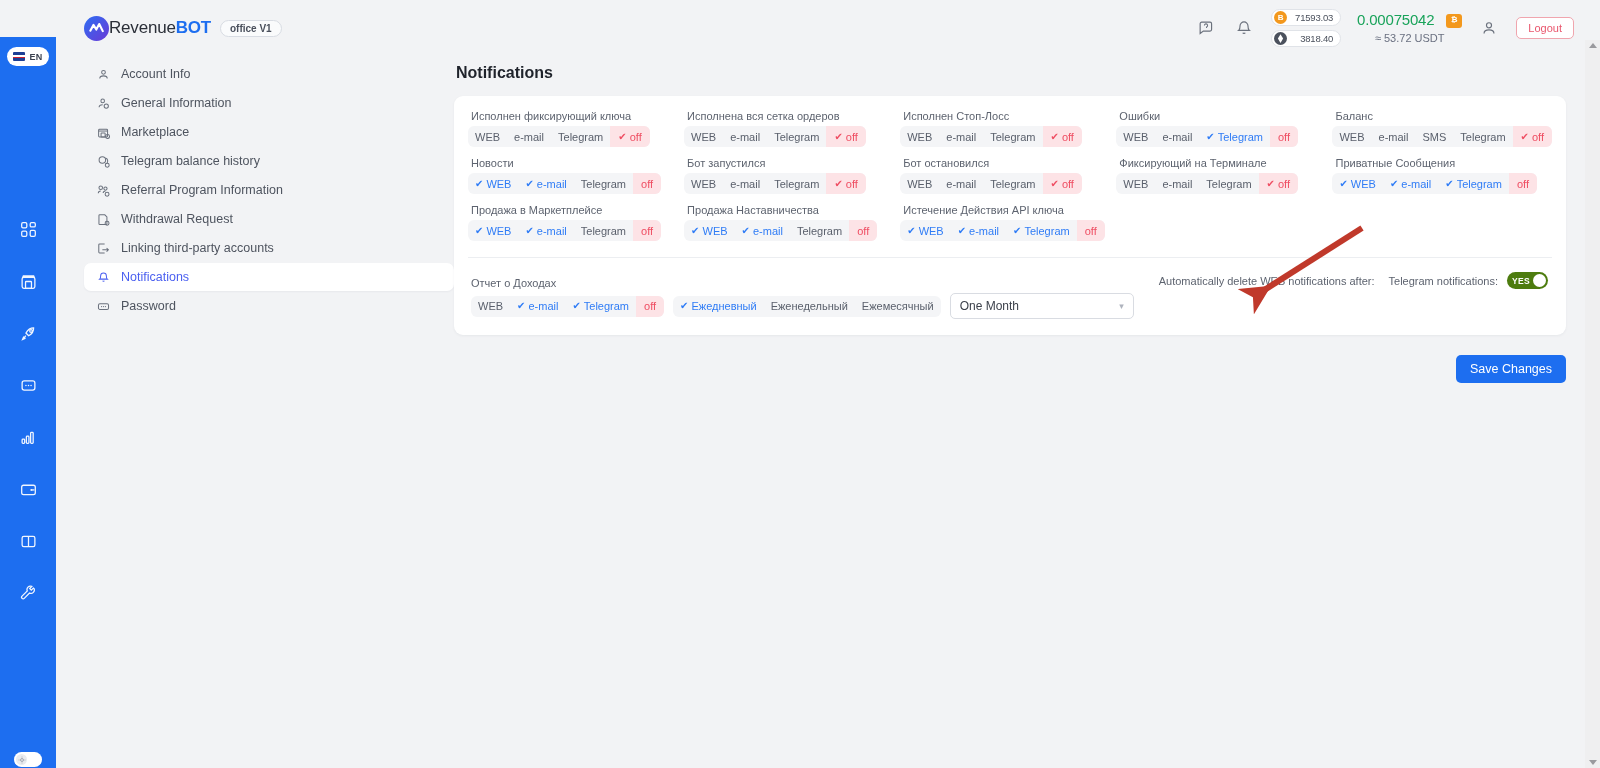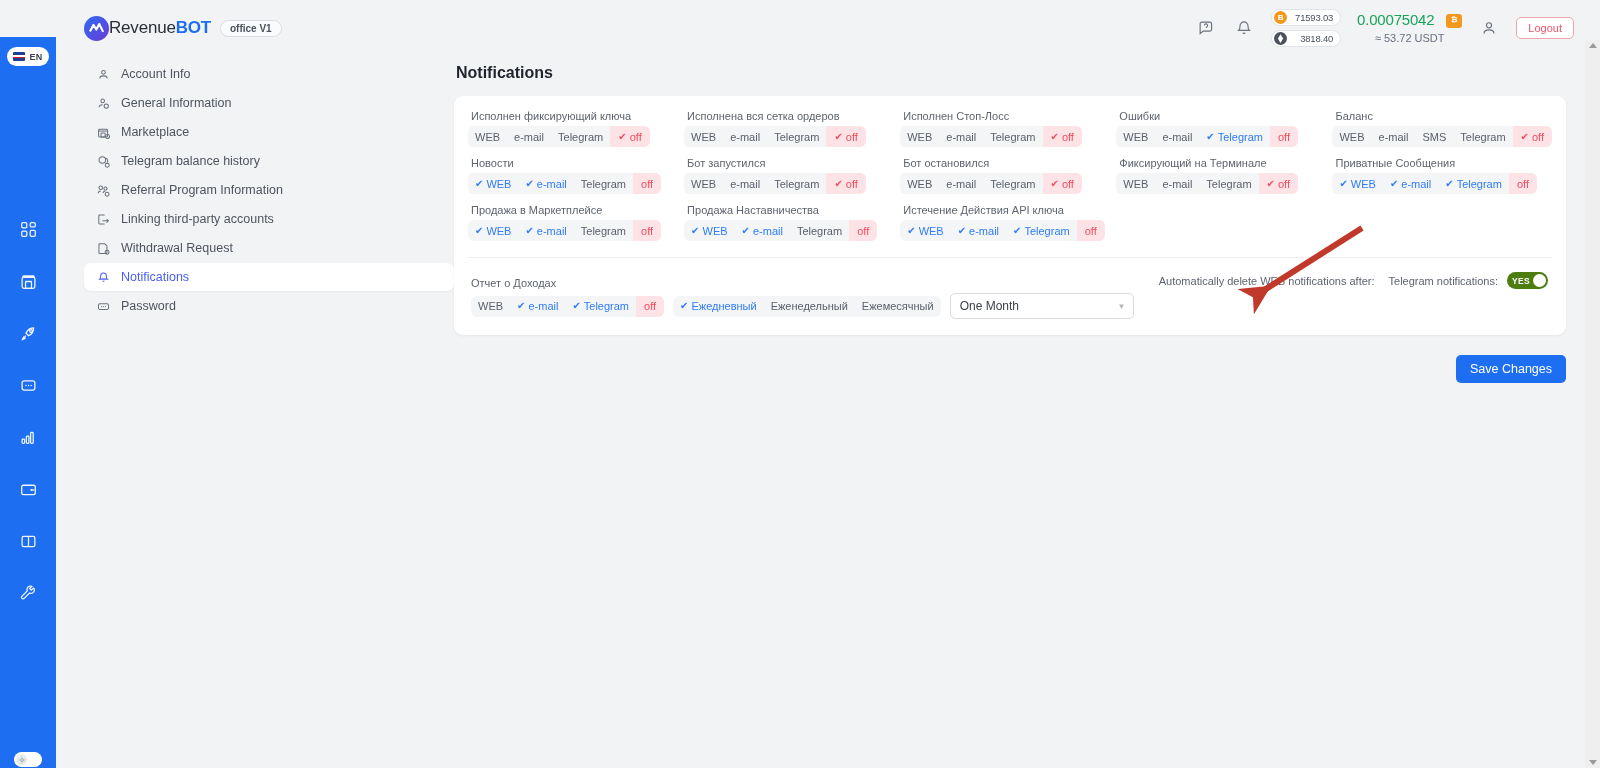--- a/index.html
+++ b/index.html
@@ -370,34 +370,34 @@
                 <circle cx="10.4" cy="5.6" r="2"></circle>
                 <path d="M1.6 11.4c0-1.8 1.4-2.8 3-2.8M7.6 11c0-1.6 1.2-2.5 2.8-2.5"></path>
               <circle cx="12.4" cy="12.6" r="2.4"></circle>
               </svg>
           </span>
           <span>Referral Program Information</span>
         </div>
         <div class="nav-item">
           <span class="ni">
             <svg width="13" height="13" viewBox="0 0 16 16" fill="none" stroke="#6b717d" stroke-width="1.25">
+              <path d="M3.4 2.2h6.2l2.6 2.6v8.4a1 1 0 0 1-1 1H3.4a1 1 0 0 1-1-1V3.2a1 1 0 0 1 1-1z"></path>
+              <circle cx="12.4" cy="12.6" r="2.4"></circle>
+              </svg>
+          </span>
+          <span>Withdrawal Request</span>
+        </div>
+        <div class="nav-item">
+          <span class="ni">
+            <svg width="13" height="13" viewBox="0 0 16 16" fill="none" stroke="#6b717d" stroke-width="1.25">
               <path d="M9.4 2.4H3.2a1 1 0 0 0-1 1v9a1 1 0 0 0 1 1h6.2"></path>
                 <path d="M11.8 11.8 14 9.6l-2.2-2.2M6.6 9.6H14"></path>
               </svg>
           </span>
           <span>Linking third-party accounts</span>
-        </div>
-        <div class="nav-item">
-          <span class="ni">
-            <svg width="13" height="13" viewBox="0 0 16 16" fill="none" stroke="#6b717d" stroke-width="1.25">
-              <path d="M3.4 2.2h6.2l2.6 2.6v8.4a1 1 0 0 1-1 1H3.4a1 1 0 0 1-1-1V3.2a1 1 0 0 1 1-1z"></path>
-              <circle cx="12.4" cy="12.6" r="2.4"></circle>
-              </svg>
-          </span>
-          <span>Withdrawal Request</span>
         </div>
         <div class="nav-item active">
           <span class="ni">
             <svg width="13" height="13" viewBox="0 0 16 16" fill="none" stroke="#4a5ff0" stroke-width="1.25">
               <path d="M8 2.4A3.5 3.5 0 0 0 4.5 5.9c0 3.2-1.2 4.1-1.2 4.1h9.4s-1.2-.9-1.2-4.1A3.5 3.5 0 0 0 8 2.4z"></path>
               <path d="M6.9 12.1a1.3 1.3 0 0 0 2.2 0"></path>
               </svg>
           </span>
           <span>Notifications</span>
         </div>

